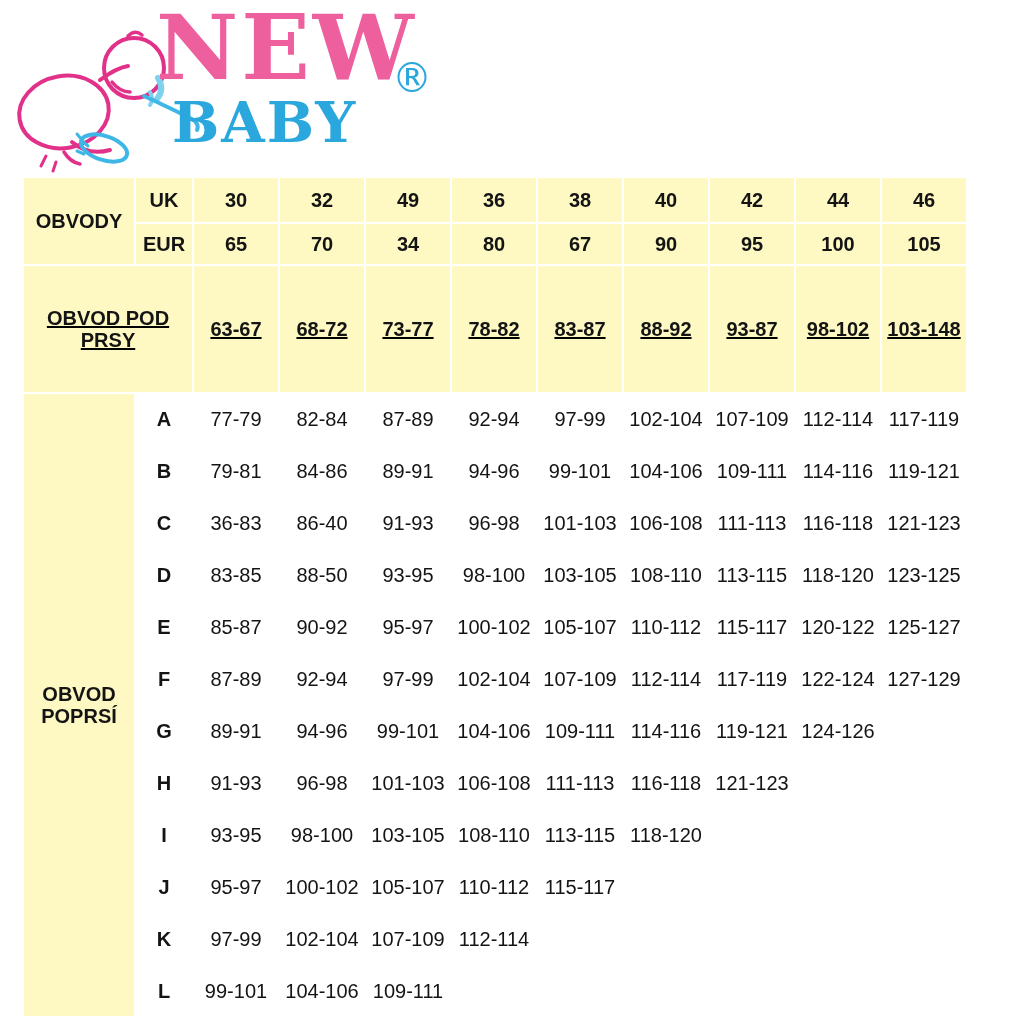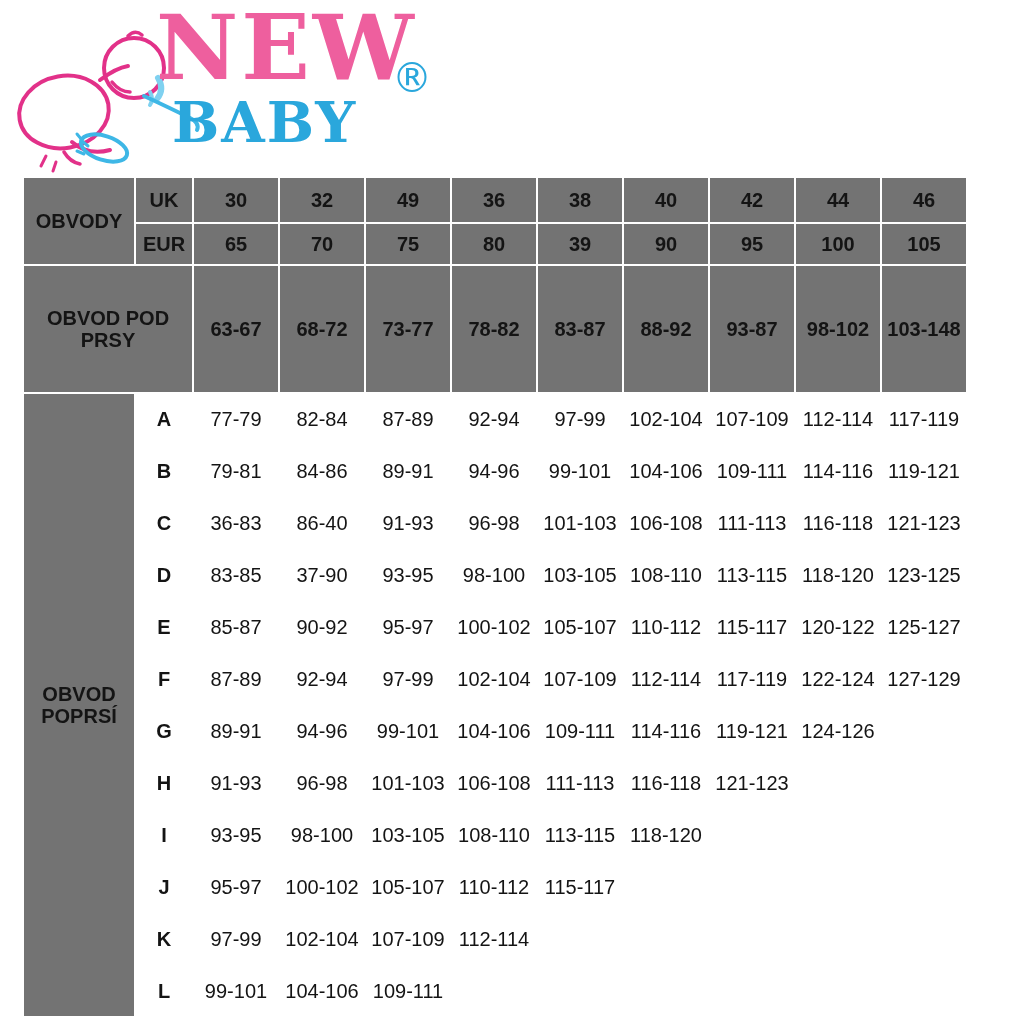--- a/index.html
+++ b/index.html
@@ -16,33 +16,33 @@
   .reg{position:absolute;left:392px;top:58px;font-size:40px;line-height:40px;color:#2aa7dc;
        font-family:"DejaVu Sans",sans-serif;}
 
   
   table.size-chart{border-collapse:separate;border-spacing:2px;table-layout:fixed;
                    margin:0 0 0 12px;}
   table.size-chart td{box-sizing:border-box;padding:0 4px;text-align:center;vertical-align:middle;
                       font-size:20px;line-height:1.12;color:#141414;border:none;
                       overflow:hidden;}
   td.cell{border:2px solid #161616;background:#ffffff;}
-  td.pink{background:#737373;color:#2a1122;font-weight:bold;}
+  td.pink{background:#fef9c3;color:#2a1122;font-weight:bold;}
   td.letter{font-weight:bold;color:#111;}
   td.val{font-weight:normal;}
   
   td.bl{border-left:2px solid #161616;}
   td.br{border-right:2px solid #161616;}
   td.bt{border-top:2px solid #161616;}
   td.bb{border-bottom:2px solid #161616;}
   tr.hs{height:2px;}
   tr.hs td{padding:0;font-size:0;line-height:0;height:0;}
   tr.hr1{height:44px;}
   tr.hr2{height:40px;}
-  tr.hr3{height:126px;}
+  tr.hr3{height:126px;text-decoration:underline;}
   tr.hb{height:50px;}
 </style>
 </head>
 <body>
 
 <div class="page">
 
   <div class="logo">
     <svg class="baby-art" viewBox="0 0 205 150" fill="none">
 
@@ -123,23 +123,23 @@
           <td class="cell pink">42</td>
           <td class="cell pink">44</td>
           <td class="cell pink">46</td>
           <td class="bl"></td>
         </tr>
         <tr class="hr2">
           <td class="br"></td>
           <td class="cell pink">EUR</td>
           <td class="cell pink">65</td>
           <td class="cell pink">70</td>
-          <td class="cell pink">75</td>
+          <td class="cell pink">34</td>
           <td class="cell pink">80</td>
-          <td class="cell pink">39</td>
+          <td class="cell pink">67</td>
           <td class="cell pink">90</td>
           <td class="cell pink">95</td>
           <td class="cell pink">100</td>
           <td class="cell pink">105</td>
           <td class="bl"></td>
         </tr>
         <tr class="hr3">
           <td class="br"></td>
           <td colspan="2" class="cell pink">OBVOD POD PRSY</td>
           <td class="cell pink">63-67</td>
@@ -193,21 +193,21 @@
           <td class="cell val">106-108</td>
           <td class="cell val">111-113</td>
           <td class="cell val">116-118</td>
           <td class="cell val">121-123</td>
           <td class="bl"></td>
         </tr>
         <tr class="hb">
           <td class="br"></td>
           <td class="cell letter">D</td>
           <td class="cell val">83-85</td>
-          <td class="cell val">37-90</td>
+          <td class="cell val">88-50</td>
           <td class="cell val">93-95</td>
           <td class="cell val">98-100</td>
           <td class="cell val">103-105</td>
           <td class="cell val">108-110</td>
           <td class="cell val">113-115</td>
           <td class="cell val">118-120</td>
           <td class="cell val">123-125</td>
           <td class="bl"></td>
         </tr>
         <tr class="hb">

